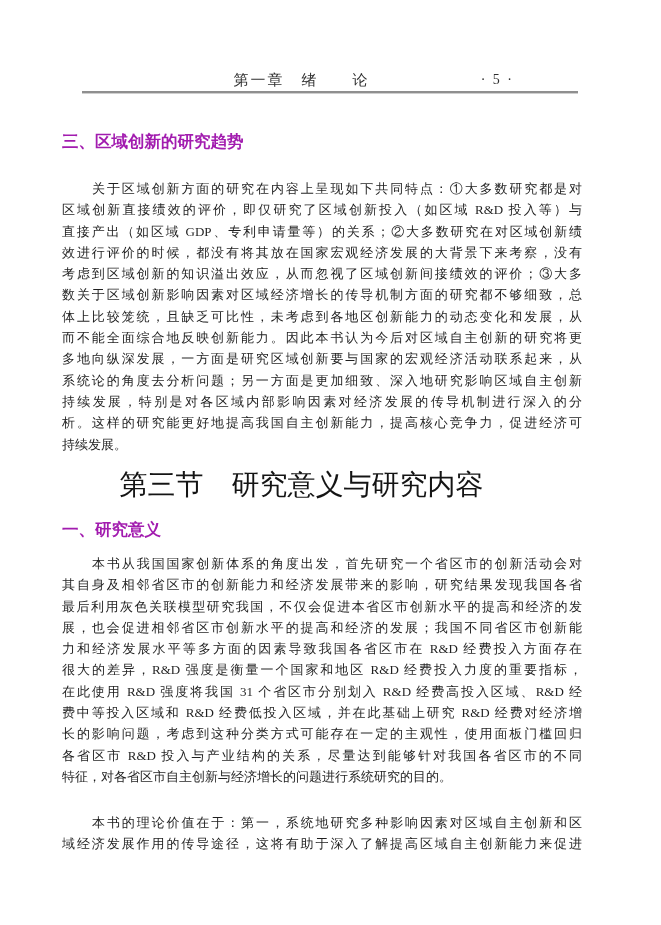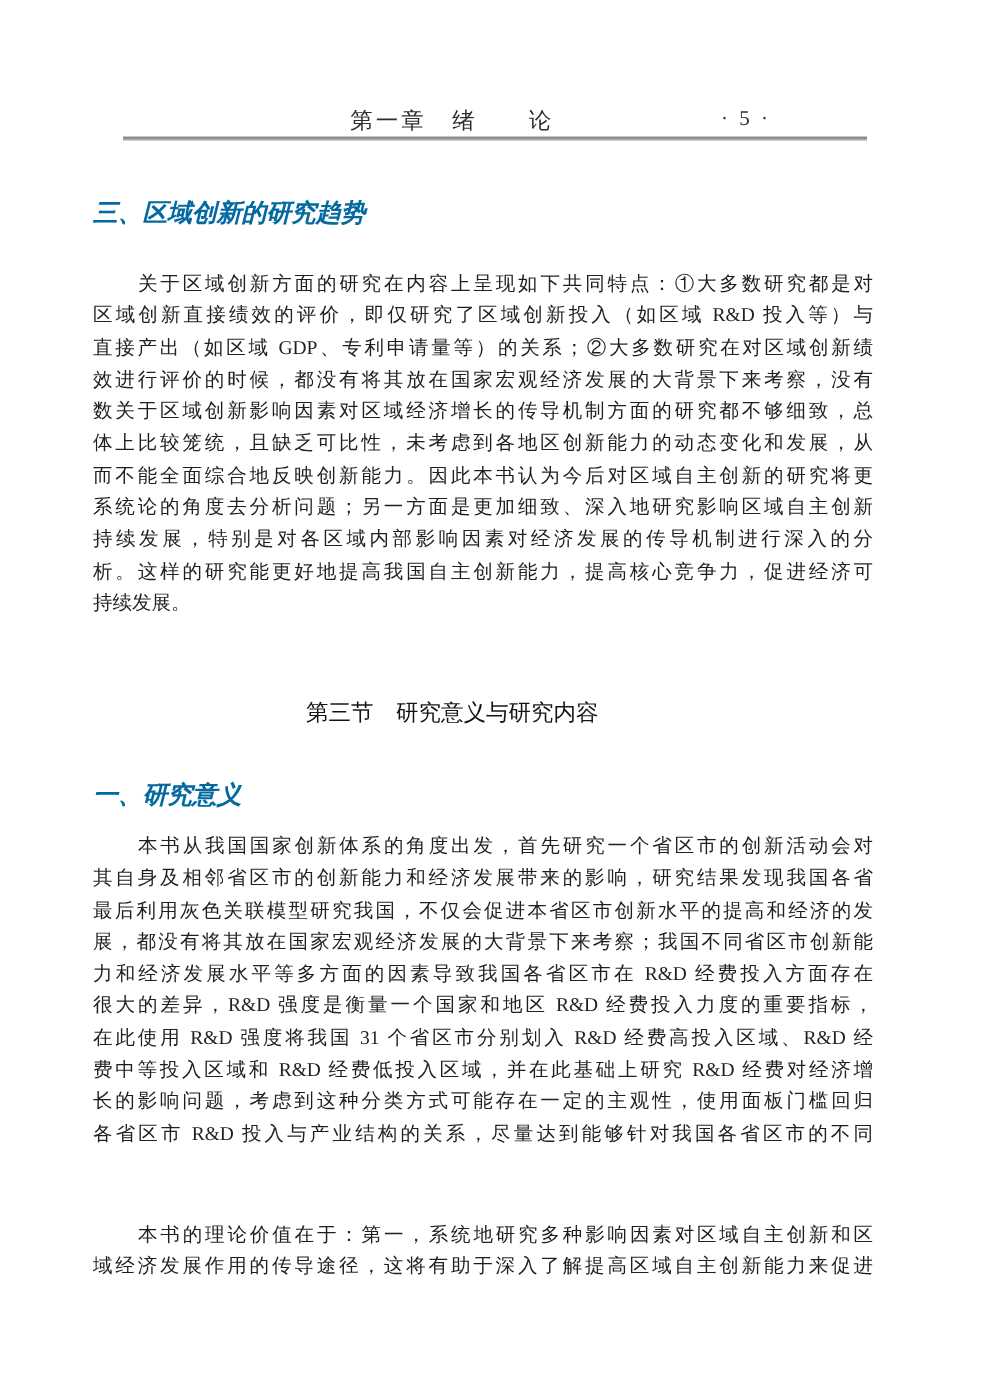--- a/index.html
+++ b/index.html
@@ -34,30 +34,29 @@
     background: #8f8f8f;
     border-bottom: 1px solid #cfcfcf;
   }
   .h-sub {
     position: absolute;
     left: 62px; width: 520px;
     margin: 0;
     font-family: "Liberation Sans", "DejaVu Sans", sans-serif;
     font-weight: bold;
     font-size: 16.5px;
-    color: #0369a1;
-    font-style: italic;
+    color: #a21caf;
   }
   #h-trend { top: 131px; }
   #h-significance { top: 519px; }
   .section-title {
     position: absolute;
     top: 466px; left: 0; width: 100%;
     text-align: center;
-    font-size: 15px;
+    font-size: 28px;
     color: #141414;
   }
   .para {
     position: absolute;
     left: 62px; width: 520px;
     font-size: 13px;
     color: #1f1f1f;
   }
   #para1 { top: 178px; }
   #para2 { top: 553px; }
@@ -81,44 +80,47 @@
   <div class="page-number">· 5 ·</div>
   <div class="head-rule"></div>
 
   <h2 id="h-trend" class="h-sub">三、区域创新的研究趋势</h2>
 
   <div class="para" id="para1">
     <div class="line indent">关于区域创新方面的研究在内容上呈现如下共同特点：①大多数研究都是对</div>
     <div class="line">区域创新直接绩效的评价，即仅研究了区域创新投入（如区域 R&amp;D 投入等）与</div>
     <div class="line">直接产出（如区域 GDP、专利申请量等）的关系；②大多数研究在对区域创新绩</div>
     <div class="line">效进行评价的时候，都没有将其放在国家宏观经济发展的大背景下来考察，没有</div>
+    <div class="line">考虑到区域创新的知识溢出效应，从而忽视了区域创新间接绩效的评价；③大多</div>
     <div class="line">数关于区域创新影响因素对区域经济增长的传导机制方面的研究都不够细致，总</div>
     <div class="line">体上比较笼统，且缺乏可比性，未考虑到各地区创新能力的动态变化和发展，从</div>
     <div class="line">而不能全面综合地反映创新能力。因此本书认为今后对区域自主创新的研究将更</div>
+    <div class="line">多地向纵深发展，一方面是研究区域创新要与国家的宏观经济活动联系起来，从</div>
     <div class="line">系统论的角度去分析问题；另一方面是更加细致、深入地研究影响区域自主创新</div>
     <div class="line">持续发展，特别是对各区域内部影响因素对经济发展的传导机制进行深入的分</div>
     <div class="line">析。这样的研究能更好地提高我国自主创新能力，提高核心竞争力，促进经济可</div>
     <div class="line end">持续发展。</div>
   </div>
 
   <div class="section-title">第三节　研究意义与研究内容</div>
 
   <h2 id="h-significance" class="h-sub">一、研究意义</h2>
 
   <div class="para" id="para2">
     <div class="line indent">本书从我国国家创新体系的角度出发，首先研究一个省区市的创新活动会对</div>
     <div class="line">其自身及相邻省区市的创新能力和经济发展带来的影响，研究结果发现我国各省</div>
     <div class="line">最后利用灰色关联模型研究我国，不仅会促进本省区市创新水平的提高和经济的发</div>
-    <div class="line">展，都没有将其放在国家宏观经济发展的大背景下来考察；我国不同省区市创新能</div>
+    <div class="line">展，也会促进相邻省区市创新水平的提高和经济的发展；我国不同省区市创新能</div>
     <div class="line">力和经济发展水平等多方面的因素导致我国各省区市在 R&amp;D 经费投入方面存在</div>
     <div class="line">很大的差异，R&amp;D 强度是衡量一个国家和地区 R&amp;D 经费投入力度的重要指标，</div>
     <div class="line">在此使用 R&amp;D 强度将我国 31 个省区市分别划入 R&amp;D 经费高投入区域、R&amp;D 经</div>
     <div class="line">费中等投入区域和 R&amp;D 经费低投入区域，并在此基础上研究 R&amp;D 经费对经济增</div>
     <div class="line">长的影响问题，考虑到这种分类方式可能存在一定的主观性，使用面板门槛回归</div>
     <div class="line">各省区市 R&amp;D 投入与产业结构的关系，尽量达到能够针对我国各省区市的不同</div>
+    <div class="line end">特征，对各省区市自主创新与经济增长的问题进行系统研究的目的。</div>
   </div>
 
   <div class="para" id="para3">
     <div class="line indent">本书的理论价值在于：第一，系统地研究多种影响因素对区域自主创新和区</div>
     <div class="line">域经济发展作用的传导途径，这将有助于深入了解提高区域自主创新能力来促进</div>
   </div>
 
 </div>
 
 </body></html>

